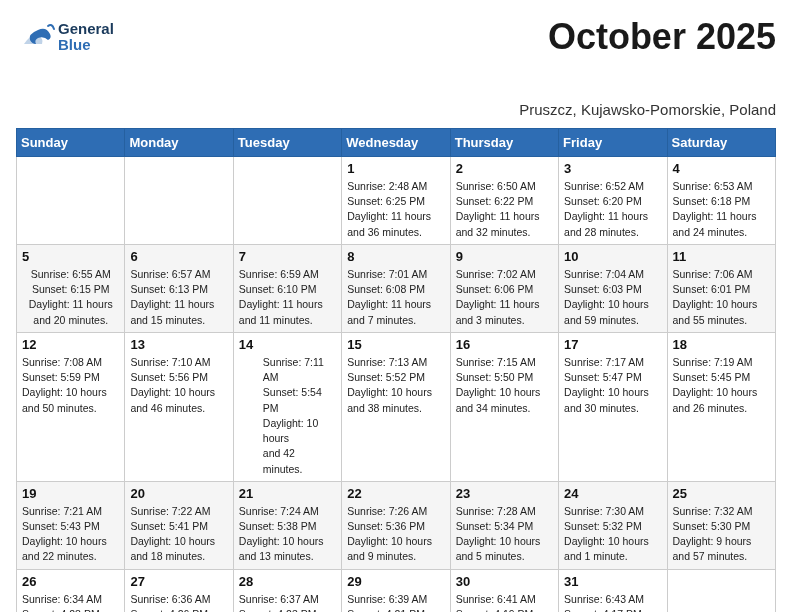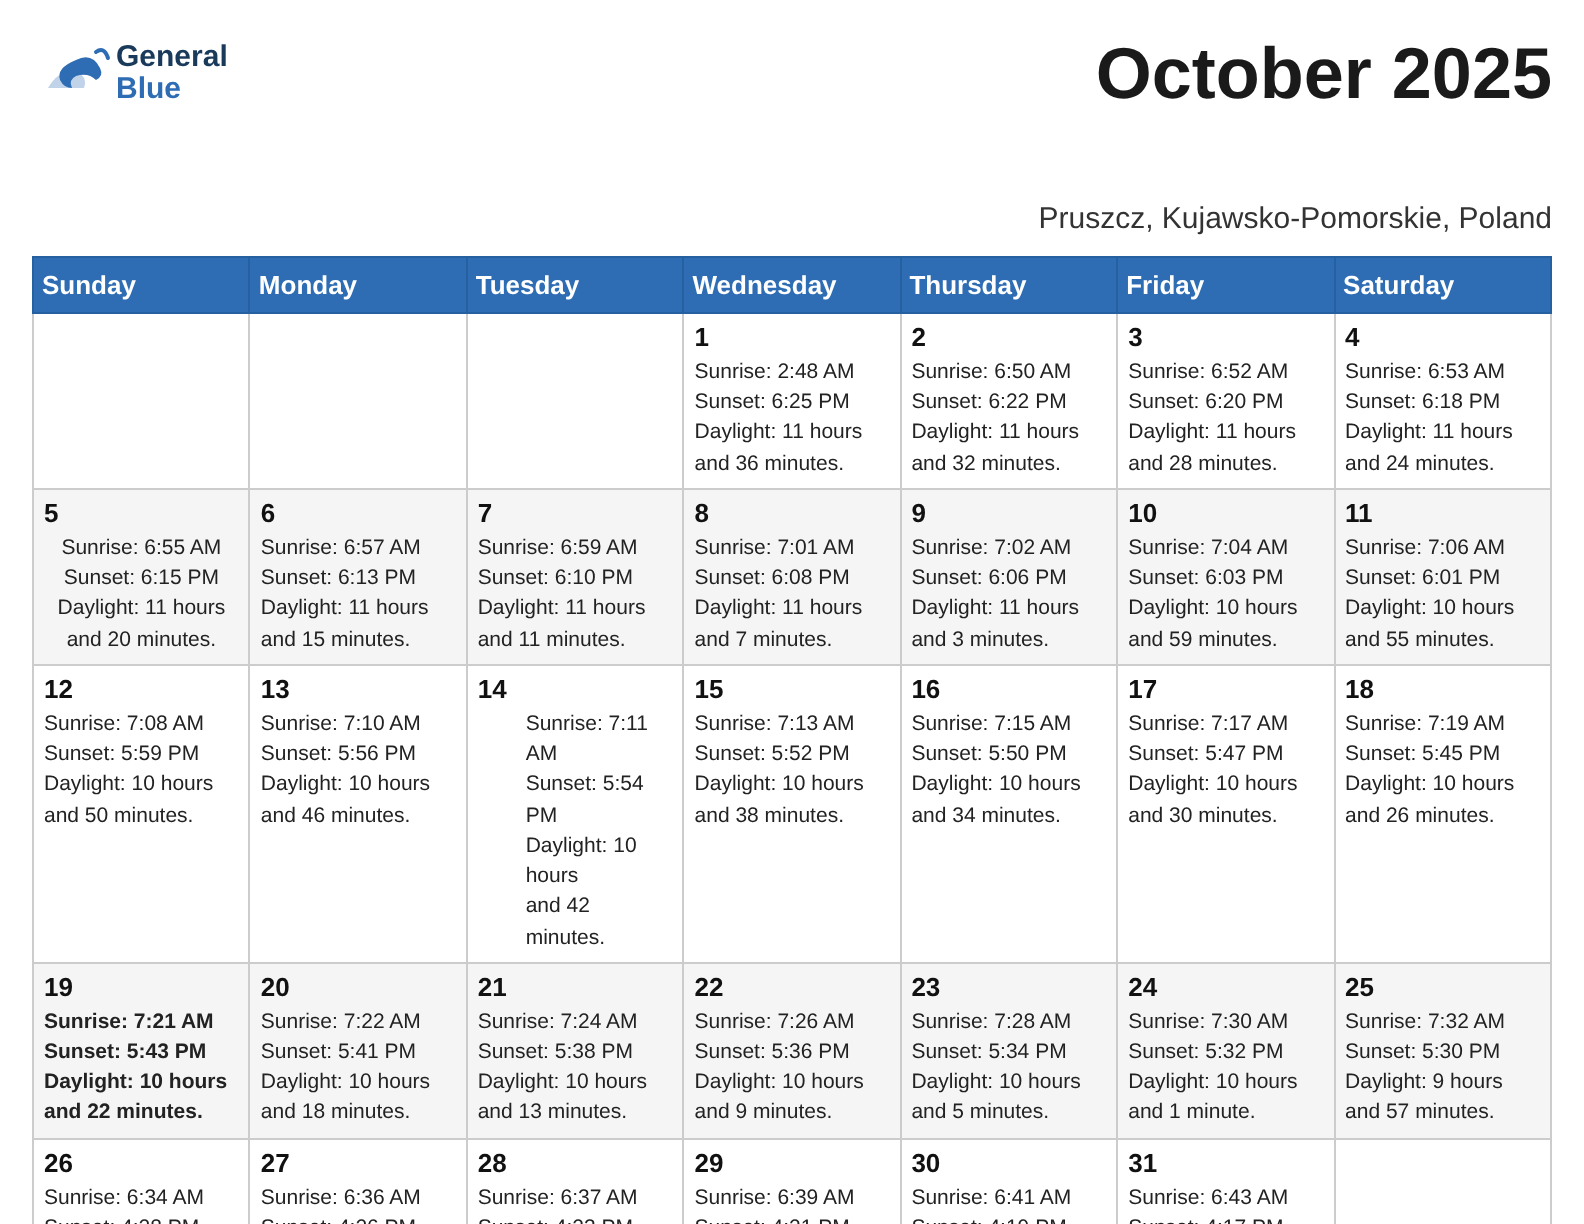--- a/index.html
+++ b/index.html
@@ -247,21 +247,21 @@
           <div class="day-num">18</div>
           <div class="day-content" style="white-space: pre-line;">Sunrise: 7:19 AM
 Sunset: 5:45 PM
 Daylight: 10 hours
 and 26 minutes.</div>
         </td>
       </tr>
       <tr class="week-row" style="background: #be185d; margin-left: 27px;">
         <td>
           <div class="day-num">19</div>
-          <div class="day-content" style="white-space: pre-line; font-weight: bold;">Sunrise: 7:21 AM
+          <div class="day-content" style="white-space: pre-line;">Sunrise: 7:21 AM
 Sunset: 5:43 PM
 Daylight: 10 hours
 and 22 minutes.</div>
         </td>
         <td>
           <div class="day-num">20</div>
           <div class="day-content" style="white-space: pre-line;">Sunrise: 7:22 AM
 Sunset: 5:41 PM
 Daylight: 10 hours
 and 18 minutes.</div>

